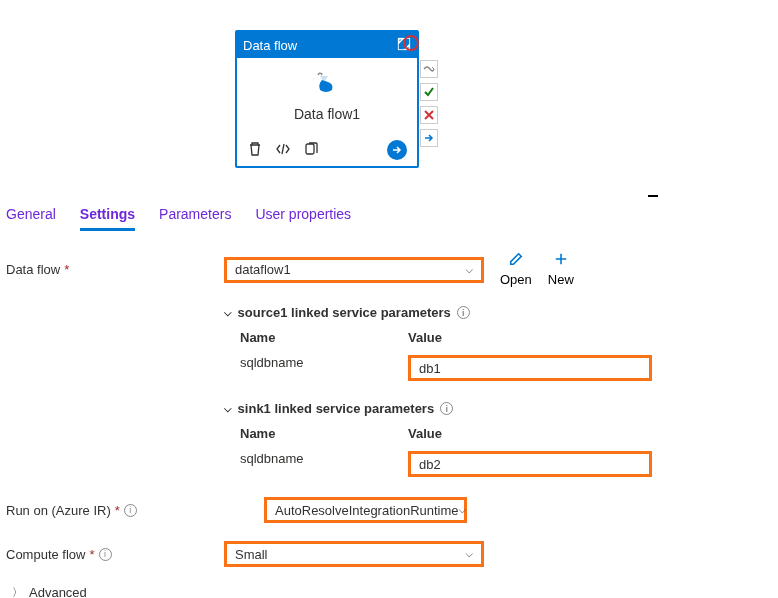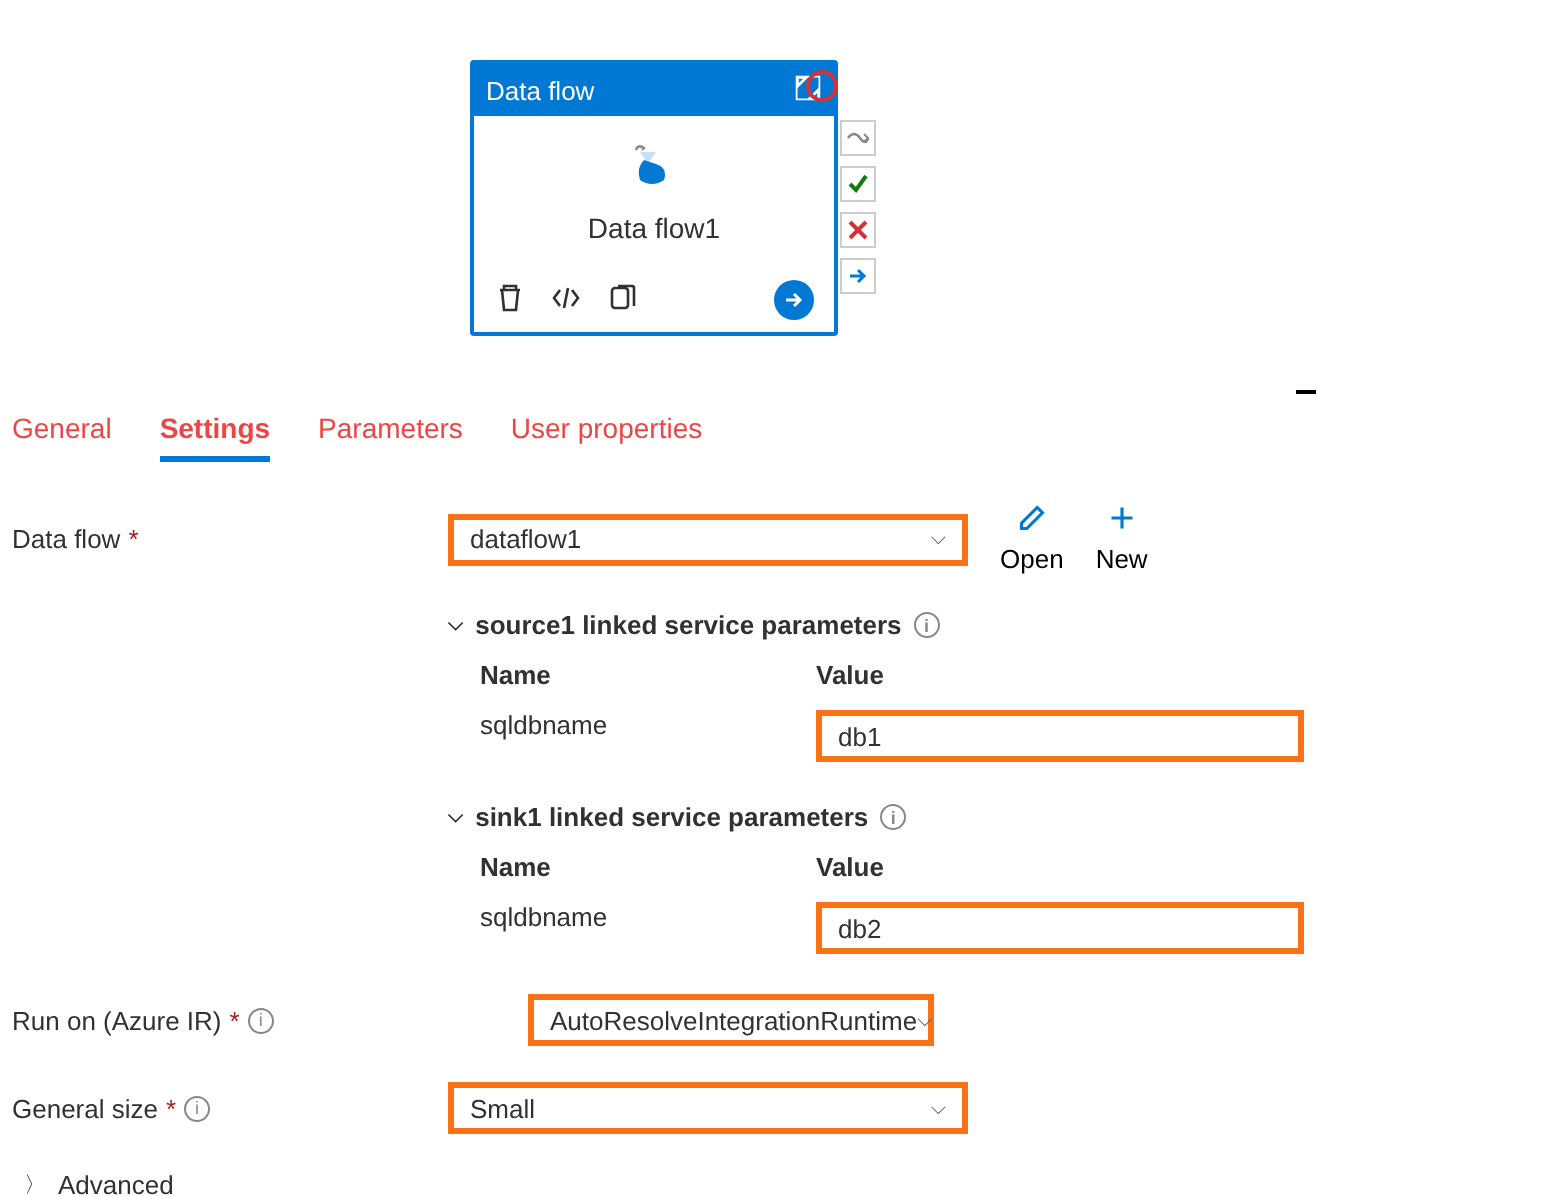--- a/index.html
+++ b/index.html
@@ -27,21 +27,21 @@
   .run-btn { width:20px; height:20px; background:#0078d4; border-radius:50%; display:flex; align-items:center; justify-content:center;}
   .run-btn svg { width:10px; height:10px; fill:#fff;}
   .side-icons { position:absolute; left:420px; top:60px; display:flex; flex-direction:column; gap:5px;}
   .side-icons .sbox { width:18px; height:18px; border:1px solid #ccc; background:#fff; display:flex; align-items:center; justify-content:center; font-size:11px;}
   .side-icons .sbox.gray svg{stroke:#888;fill:none;}
   .side-icons .sbox svg{width:12px;height:12px;}
   .dash-mark { position:absolute; right:120px; top:195px; width:10px; border-top:2px solid #000;}
 
   
   .tabs { display:flex; gap:24px; border-bottom:1px solid transparent; padding:0 6px; margin-top:10px;}
-  .tab { padding:6px 0; font-size:14px; color:#ef4444; cursor:pointer;}
+  .tab { padding:6px 0; font-size:14px; color:#6d28d9; cursor:pointer;}
   .tab.active { font-weight:600; border-bottom:3px solid #0078d4;}
   
   
   .form { padding:20px 6px 0 6px;}
   .row { display:flex; align-items:center; margin-bottom:18px;}
   .label-col { width:218px; font-size:13px; display:flex; align-items:center; gap:4px;}
   .req { color:#a4262c;}
   .info-icon { width:13px; height:13px; border:1px solid #888; border-radius:50%; font-size:9px; display:inline-flex; align-items:center; justify-content:center; color:#888;}
   .field-col { flex:1; display:flex; align-items:center; gap:16px;}
   .select, .input { border:3px solid #f97316; height:26px; padding:0 8px; font-size:13px; color:#323130; background:#fff; display:flex; align-items:center; justify-content:space-between;}
@@ -207,21 +207,21 @@
     <div class="field-col">
       <div class="select w220">
         <span>AutoResolveIntegrationRuntime</span>
         <span class="chev">⌵</span>
       </div>
     </div>
   </div>
 
   <div class="row">
     <div class="label-col">
-      <span>General size</span>
+      <span>Compute flow</span>
       <span class="req">*</span>
       <span class="info-icon">i</span>
     </div>
     <div class="field-col">
       <div class="select w260">
         <span>Small</span>
         <span class="chev">⌵</span>
       </div>
     </div>
   </div>

